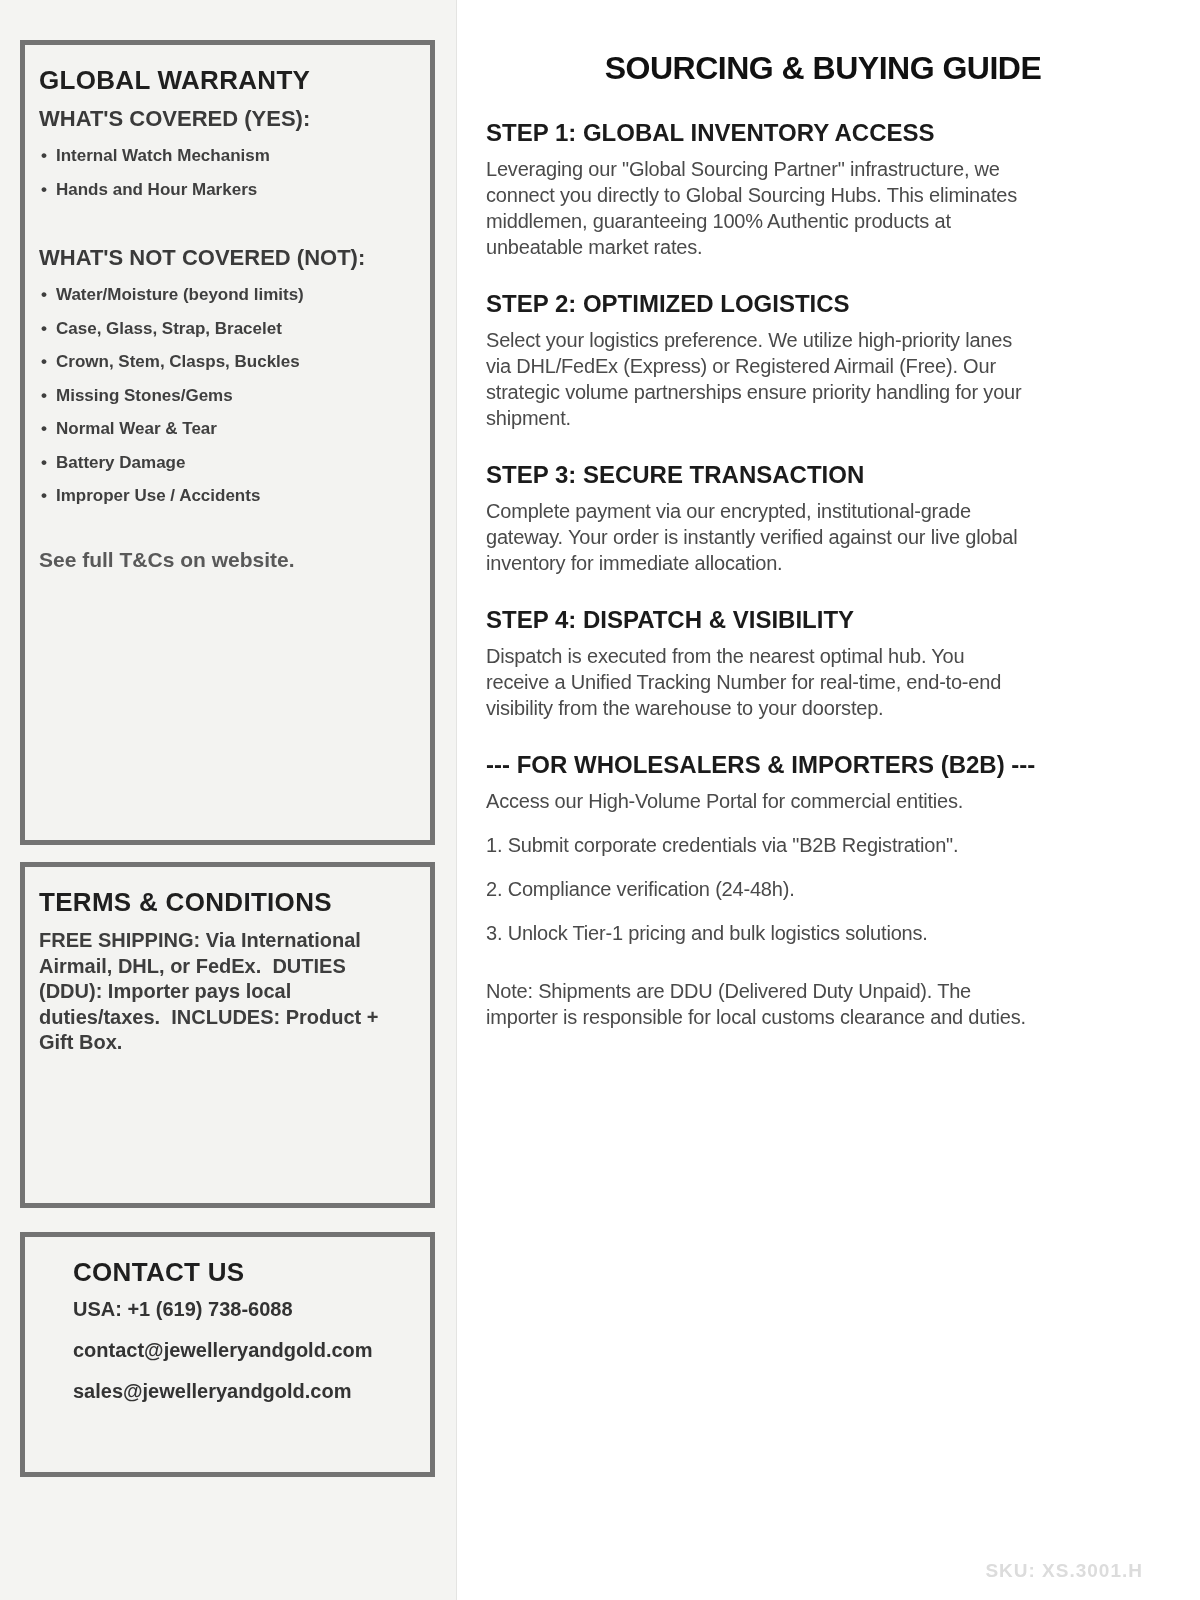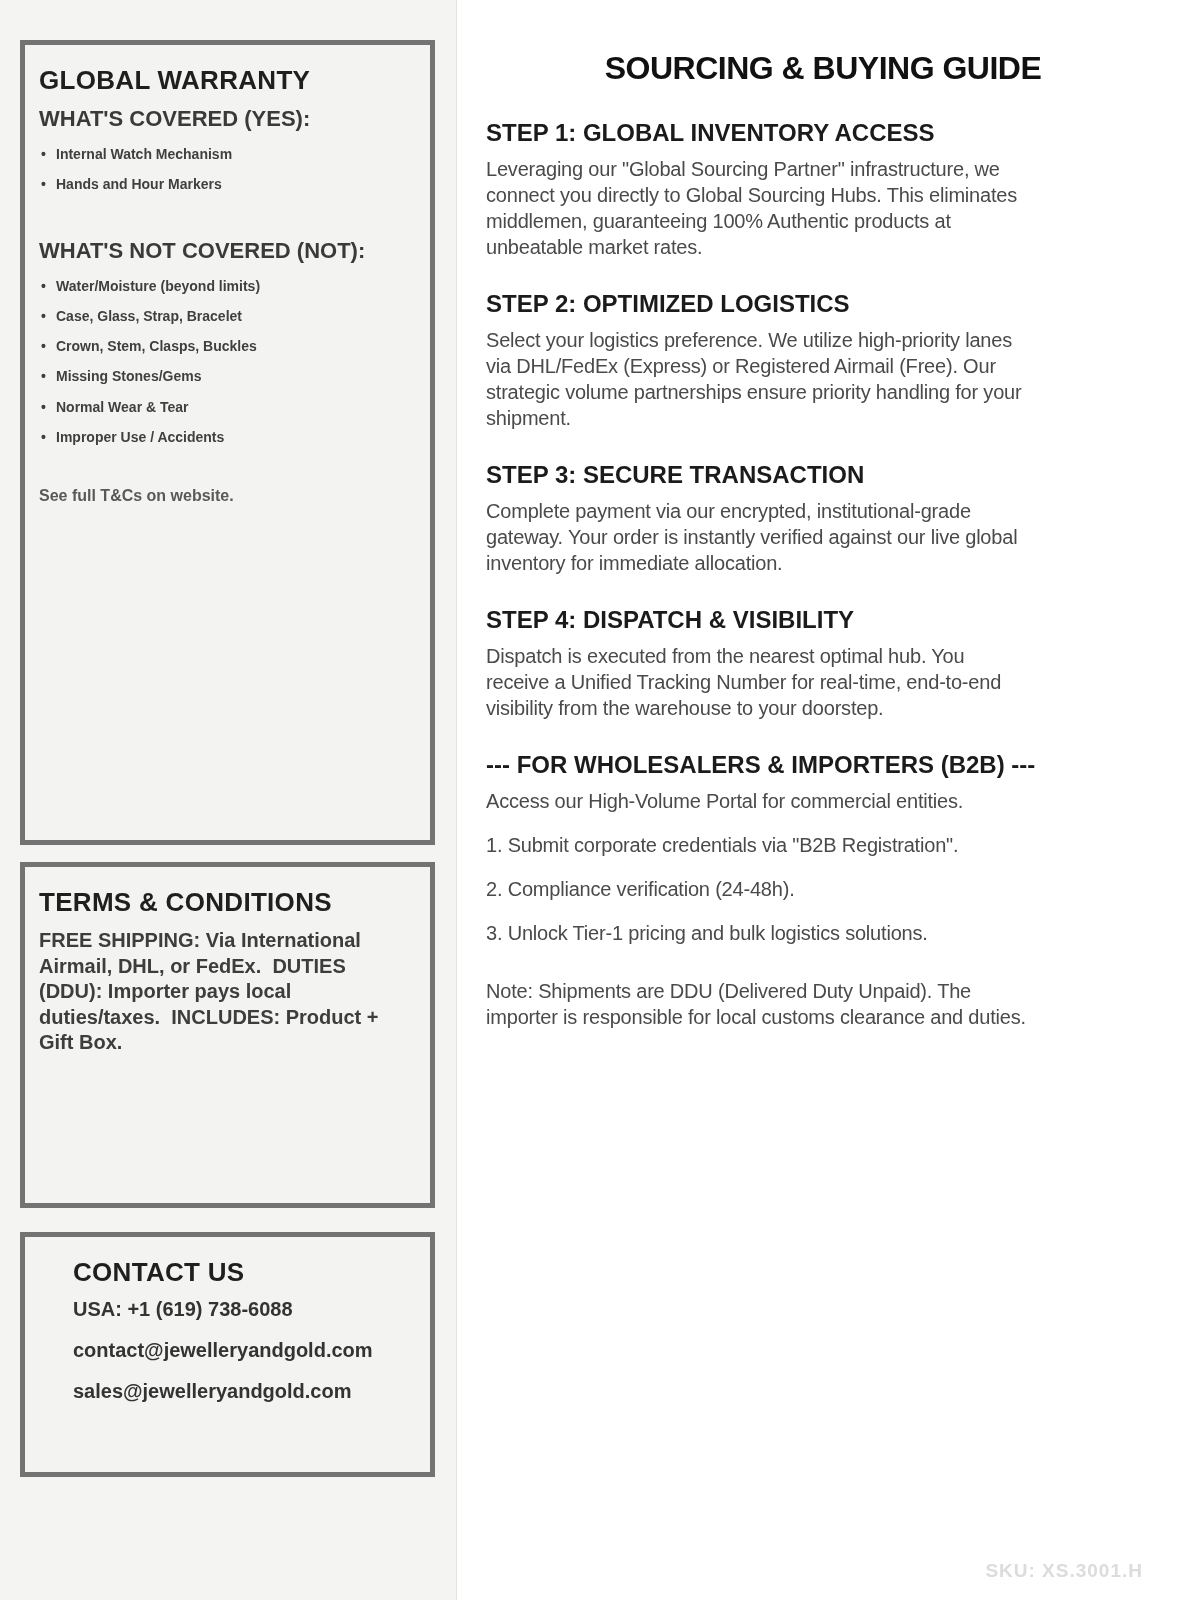--- a/index.html
+++ b/index.html
@@ -33,28 +33,28 @@
     letter-spacing:.3px; margin-bottom:10px;
   }
   .sub-label {
     font-size:22px; font-weight:bold; color:#3a3a3a;
     margin-bottom:6px;
   }
   .sub-label.second { margin-top:46px; }
   ul.bullets { list-style:none; }
   ul.bullets li {
     position:relative; padding-left:17px;
-    font-size:14px; font-weight:bold; color:#3f3f3f;
+    font-size:17px; font-weight:bold; color:#3f3f3f;
     line-height:1.15; margin:14px 0;
   }
   ul.bullets li::before {
     content:"•"; position:absolute; left:2px; top:0; color:#3f3f3f;
   }
   .footnote {
-    margin-top:42px; font-size:16px; font-weight:bold; color:#595959;
+    margin-top:42px; font-size:21px; font-weight:bold; color:#595959;
   }
   .terms-body {
     font-size:20px; font-weight:bold; color:#3d3d3d;
     line-height:1.28; white-space:pre-wrap;
   }
   .contact-line {
     font-size:20px; font-weight:bold; color:#333333;
     margin:18px 0;
   }
   .contact-line.first { margin-top:10px; }
@@ -110,20 +110,21 @@
       <li>Hands and Hour Markers</li>
     </ul>
 
     <div class="sub-label second">WHAT'S NOT COVERED (NOT):</div>
     <ul class="bullets">
       <li>Water/Moisture (beyond limits)</li>
       <li>Case, Glass, Strap, Bracelet</li>
       <li>Crown, Stem, Clasps, Buckles</li>
       <li>Missing Stones/Gems</li>
       <li>Normal Wear &amp; Tear</li>
+      <li>Battery Damage</li>
       <li>Improper Use / Accidents</li>
     </ul>
 
     <div class="footnote">See full T&amp;Cs on website.</div>
   </section>
 
   <section class="panel panel-terms">
     <h2 class="panel-title">TERMS &amp; CONDITIONS</h2>
     <p class="terms-body">FREE SHIPPING: Via International Airmail, DHL, or FedEx.  DUTIES (DDU): Importer pays local duties/taxes.  INCLUDES: Product + Gift Box.</p>
   </section>

